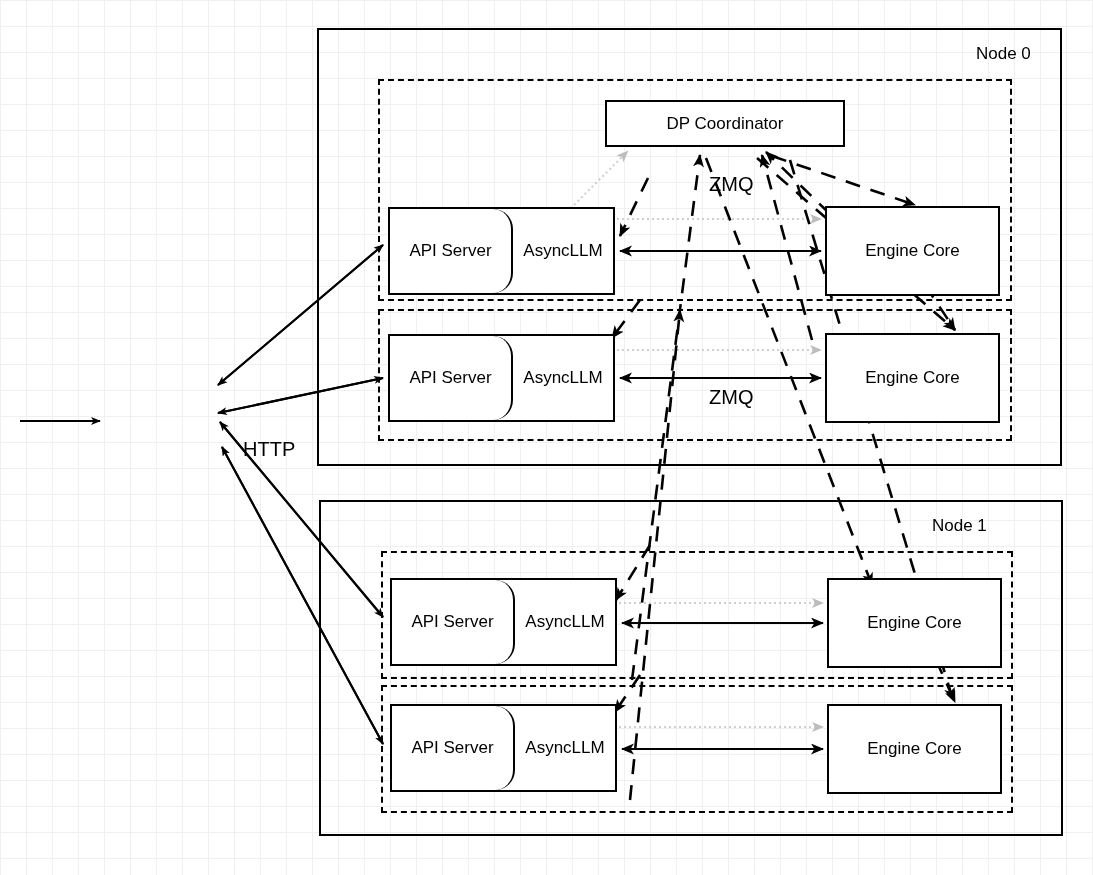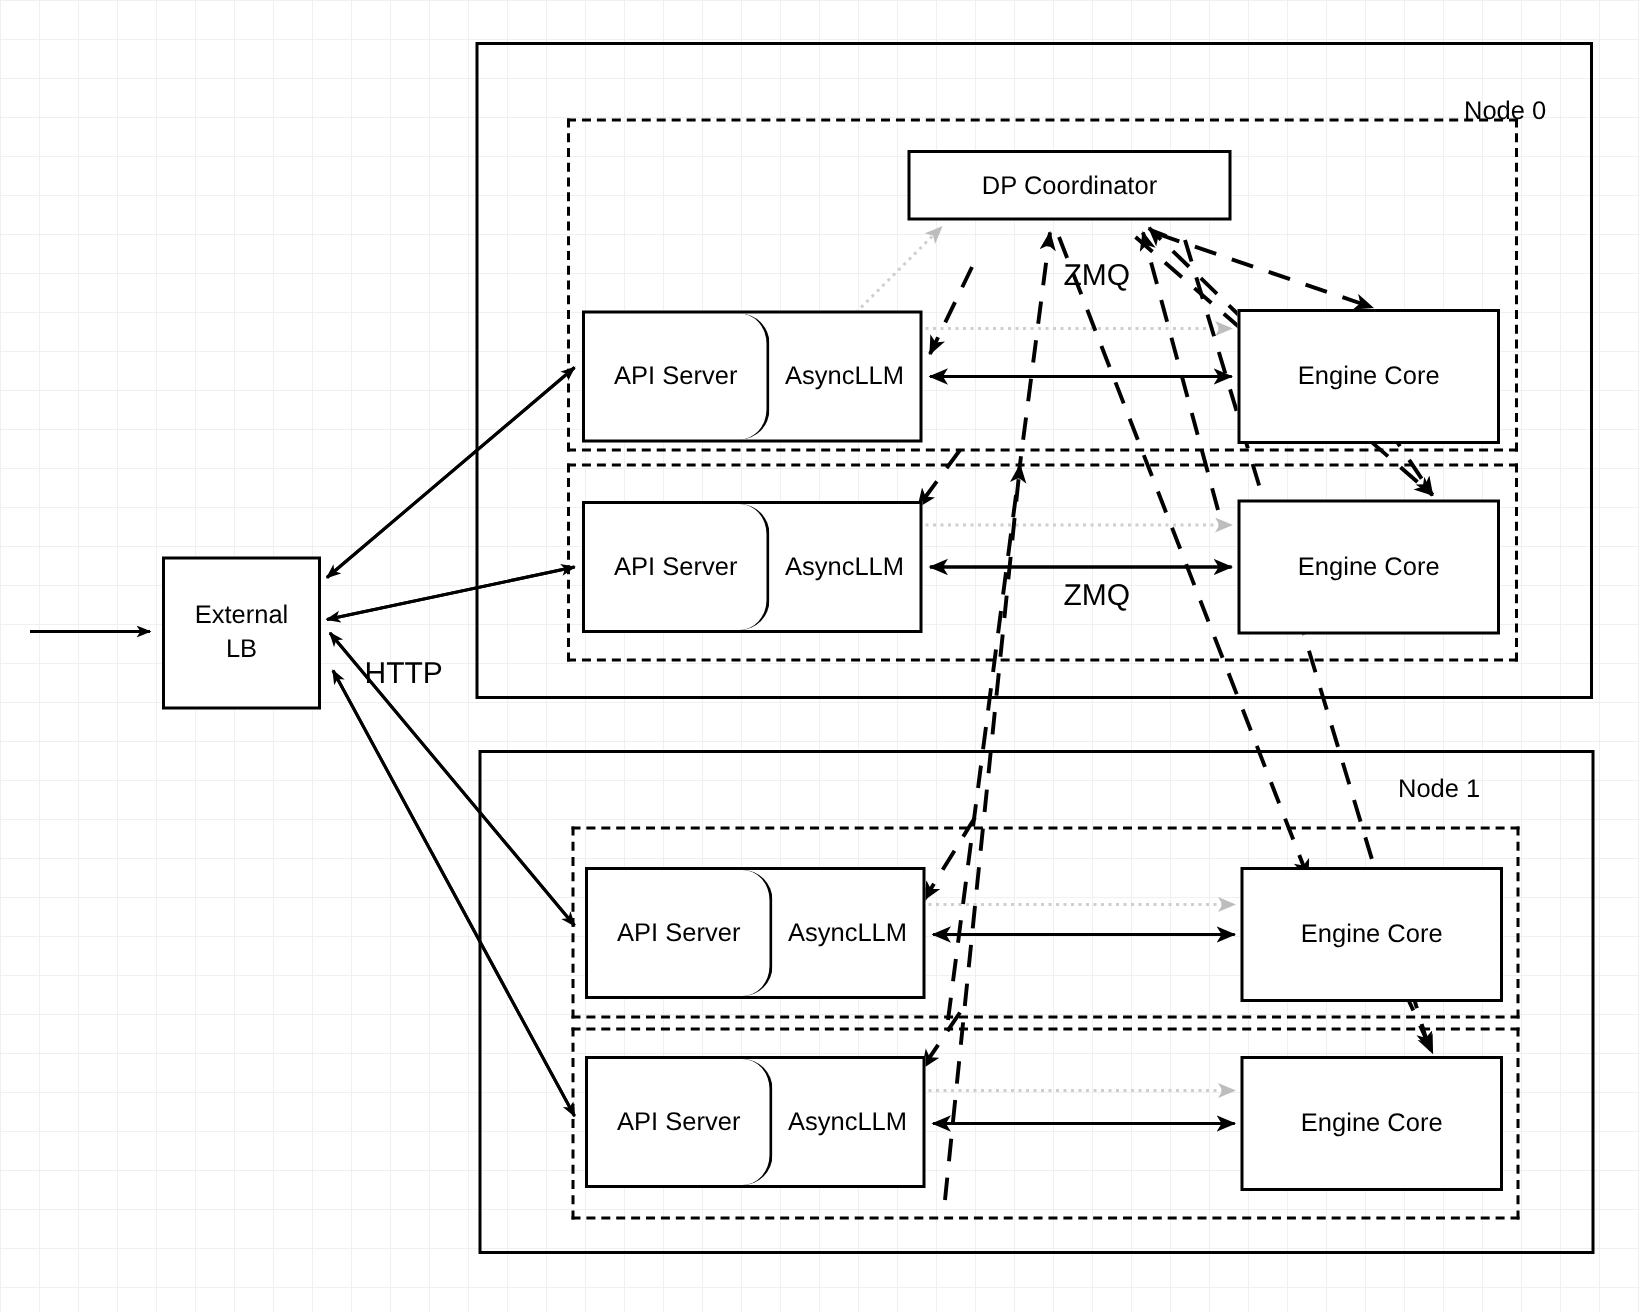--- a/index.html
+++ b/index.html
@@ -204,32 +204,28 @@
     </g>
 
     <g>
       <line x1="925" y1="285" x2="955" y2="330" stroke="#000000" stroke-width="2.6" stroke-dasharray="15 11" marker-end="url(#ah-big)"></line>
     </g>
     <g>
       <line x1="936" y1="660" x2="955" y2="702" stroke="#000000" stroke-width="2.6" stroke-dasharray="15 11" marker-end="url(#ah-big)"></line>
     </g>
   </svg>
 
-  <div class="box" style="left:108px; top:371px; width:106px; height:102px; flex-direction:column; line-height:1.35;">
-    <span>External</span>
-    <span>LB</span>
-  </div>
   <div class="edge-label" style="left:243px; top:438px;">HTTP</div>
 
   <div class="node-frame" style="left:317px; top:28px; width:745px; height:438px;"></div>
-  <div class="node-label" style="left:976px; top:44px;margin-top:20px;">Node 0</div>
+  <div class="node-label" style="left:976px; top:44px;">Node 0</div>
 
   <div class="dashed-group" style="left:378px; top:79px; width:634px; height:222px;"></div>
 
-  <div class="box" style="left:605px; top:100px; width:216px; height:47px;">
+  <div class="box" style="left:605px; top:100px; width:240px; height:47px;">
     <span>DP Coordinator</span>
   </div>
 
   <div class="split-box" style="left:388px; top:207px; width:227px; height:88px;">
     <div class="split-cell left" style="width:123px;">
       <span>API Server</span>
     </div>
     <div class="split-cell" style="width:100px;">
       <span>AsyncLLM</span>
     </div>

